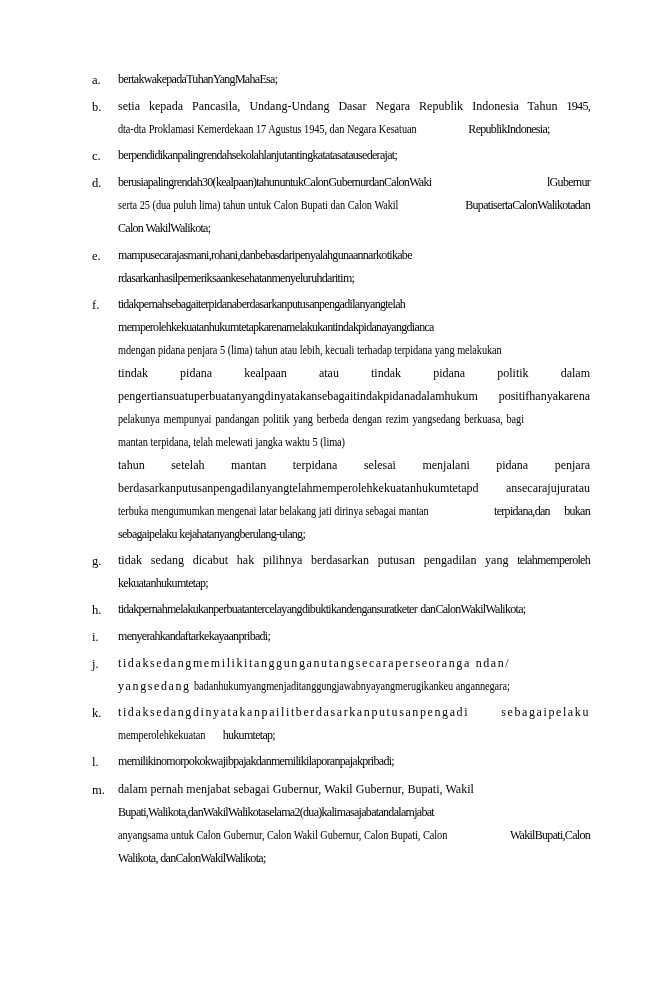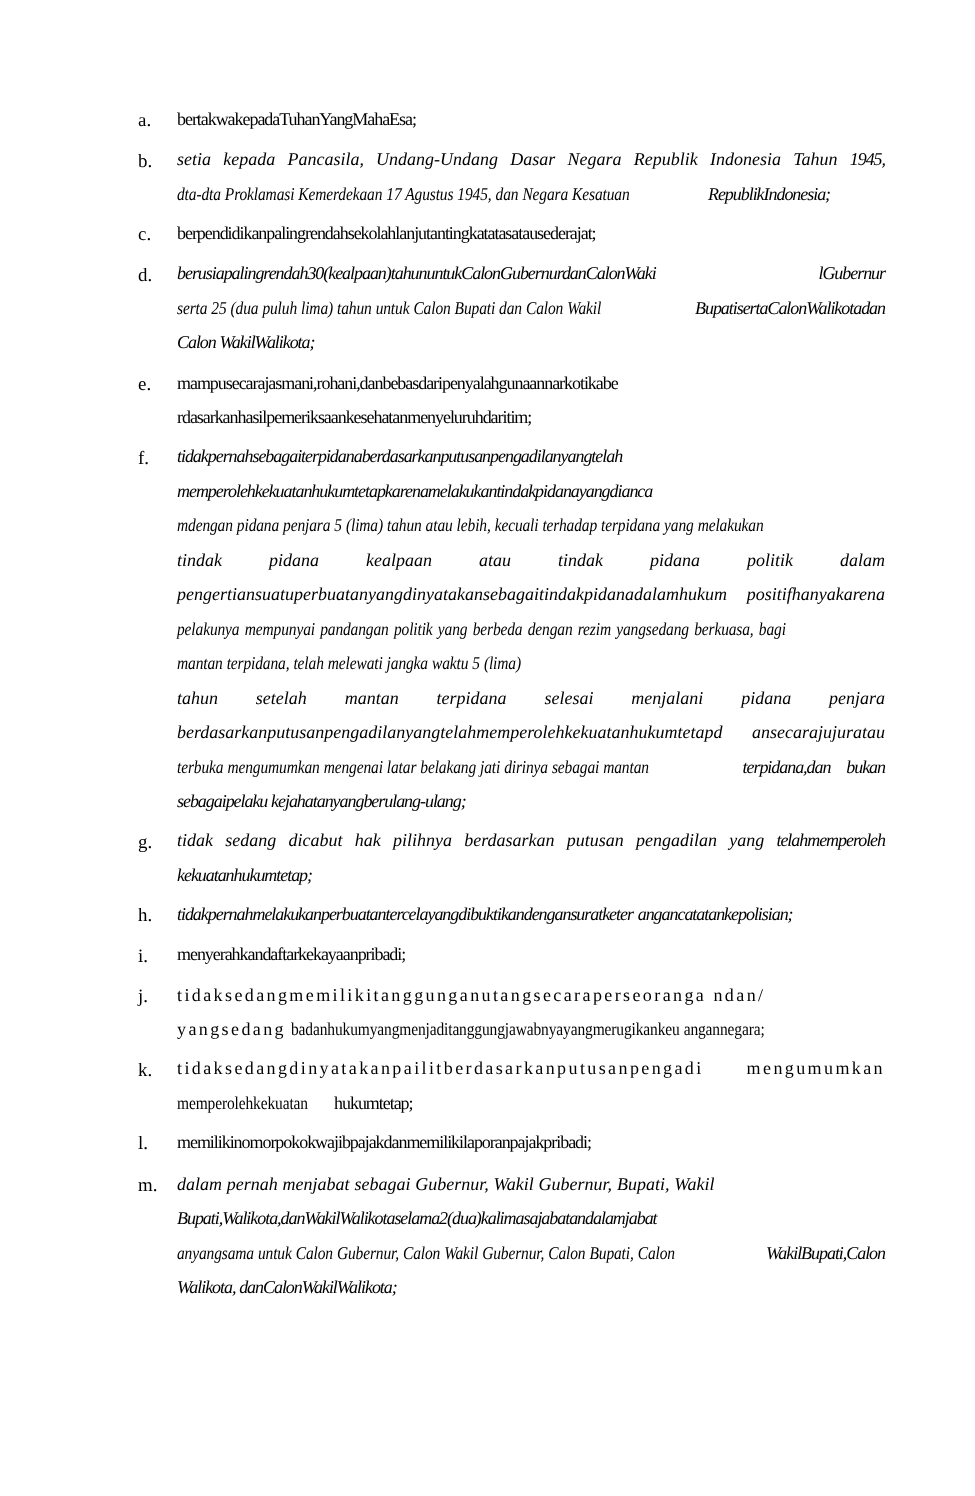--- a/index.html
+++ b/index.html
@@ -41,21 +41,20 @@
   .body-text {
     flex: 1 1 auto;
     font-size: 12px;
     line-height: 1.92;
     text-align: justify;
     text-justify: inter-word;
     word-spacing: 0.2px;
   }
   .just {
     text-align: justify;
-    font-style: italic;
   }
   
   .sq {
     display: inline-block;
     transform: scaleX(0.86);
     transform-origin: left center;
     letter-spacing: -0.1px;
   }
   .tight {
     letter-spacing: -0.7px;
@@ -131,21 +130,21 @@
       <div class="body-text just">
         <span>tidak sedang dicabut hak pilihnya berdasarkan putusan pengadilan yang</span>
         <span class="tight">telahmemperoleh kekuatanhukumtetap;</span>
       </div>
     </li>
 
     <li class="item">
       <div class="marker">h.</div>
       <div class="body-text just">
         <span class="tight">tidakpernahmelakukanperbuatantercelayangdibuktikandengansuratketer</span>
-        <span class="tight">angancatatankepolisian;</span>
+        <span class="tight">danCalonWakilWalikota;</span>
       </div>
     </li>
 
     <li class="item">
       <div class="marker">i.</div>
       <div class="body-text">
         <span class="tight">menyerahkandaftarkekayaanpribadi;</span>
       </div>
     </li>
 
@@ -155,21 +154,21 @@
         <span class="wide">tidaksedangmemilikitanggunganutangsecaraperseoranga ndan/</span>
         <span class="line"></span>
         <span class="wide">yangsedang</span>
         <span class="sq">badanhukumyangmenjaditanggungjawabnyayangmerugikankeu angannegara;</span>
       </div>
     </li>
 
     <li class="item">
       <div class="marker">k.</div>
       <div class="body-text">
-        <span class="wide">tidaksedangdinyatakanpailitberdasarkanputusanpengadi mengumumkan</span>
+        <span class="wide">tidaksedangdinyatakanpailitberdasarkanputusanpengadi sebagaipelaku</span>
         <span class="sq">memperolehkekuatan</span>
         <span class="tight">hukumtetap;</span>
       </div>
     </li>
 
     <li class="item">
       <div class="marker">l.</div>
       <div class="body-text">
         <span class="tight">memilikinomorpokokwajibpajakdanmemilikilaporanpajakpribadi;</span>
       </div>

